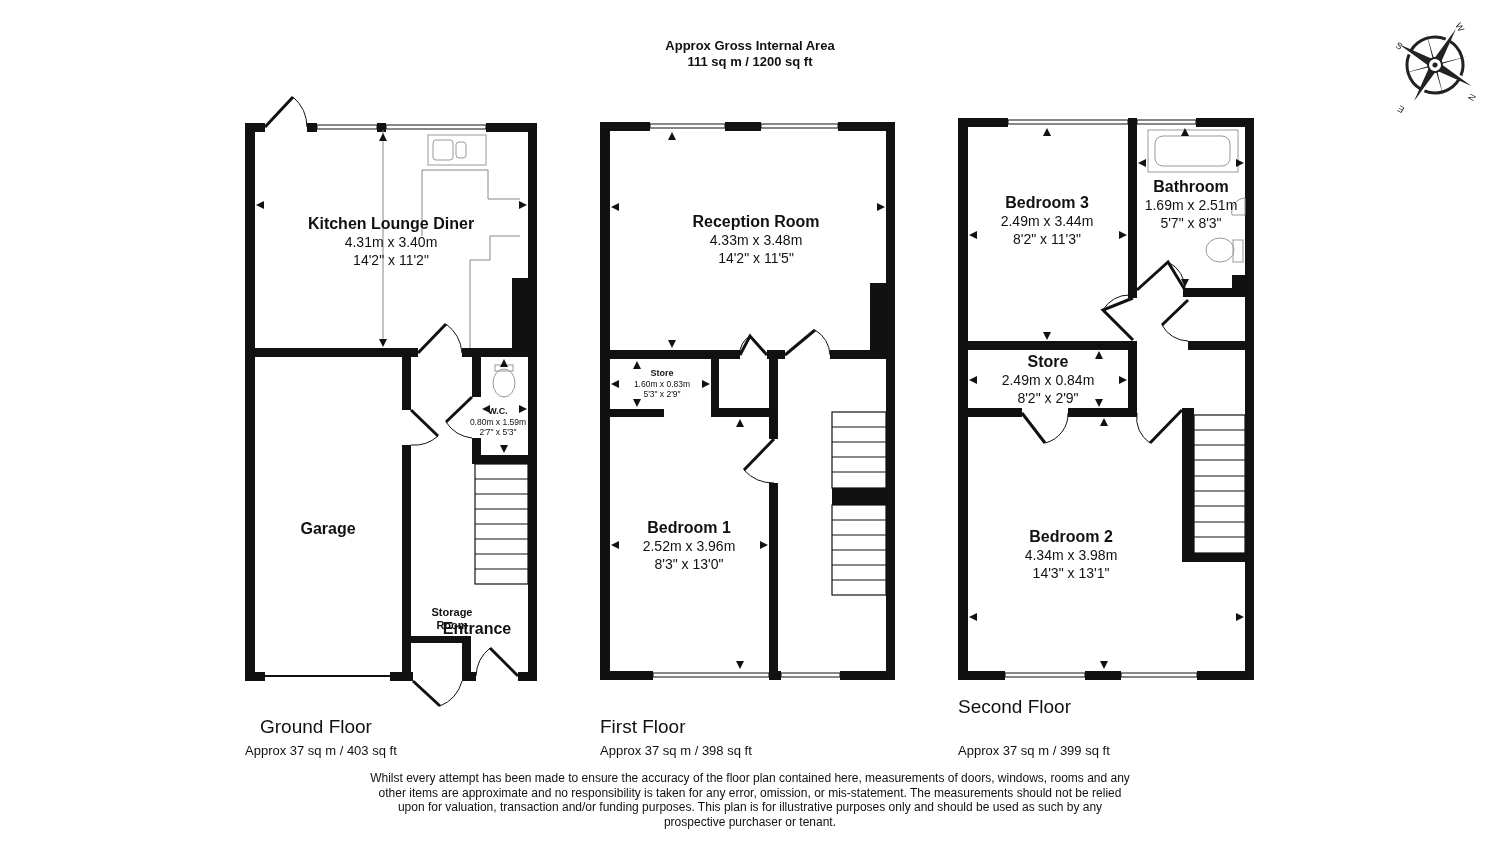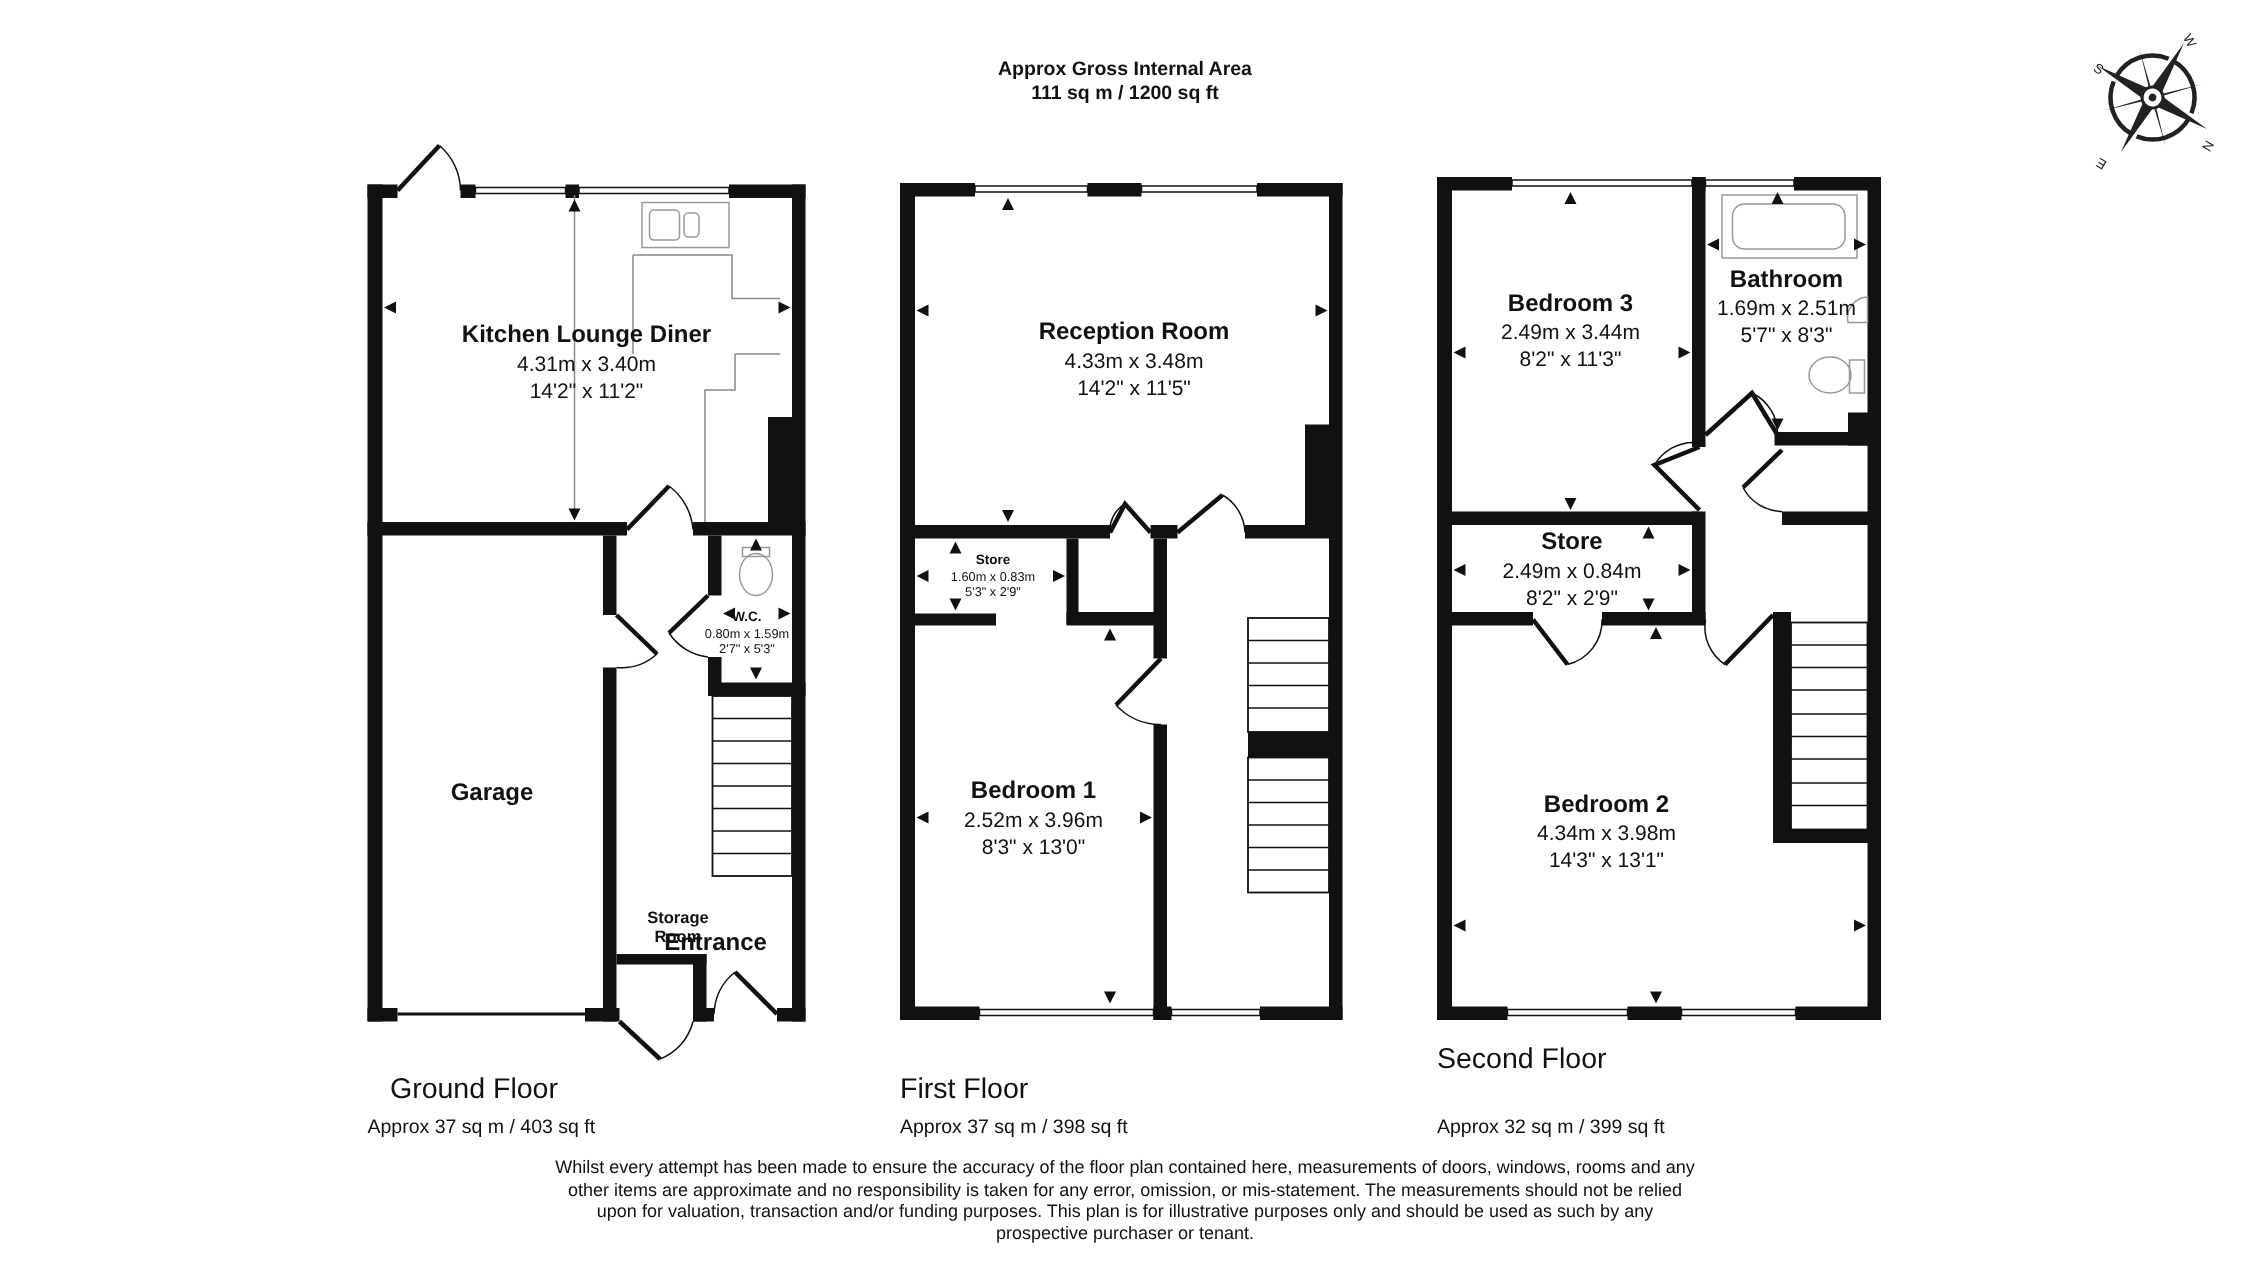--- a/index.html
+++ b/index.html
@@ -323,15 +323,15 @@
   <div class="room-name">Bedroom 2</div>
   <div class="room-dim">4.34m x 3.98m</div>
   <div class="room-dim">14'3" x 13'1"</div>
 </div>
 
 <div class="floor-title" style="left:260px; top:716px;">Ground Floor</div>
 <div class="floor-area" style="left:245px; top:743px;">Approx 37 sq m / 403 sq ft</div>
 <div class="floor-title" style="left:600px; top:716px;">First Floor</div>
 <div class="floor-area" style="left:600px; top:743px;">Approx 37 sq m / 398 sq ft</div>
 <div class="floor-title" style="left:958px; top:696px;text-align:center;">Second Floor</div>
-<div class="floor-area" style="left:958px; top:743px;">Approx 32 sq m / 399 sq ft</div>
+<div class="floor-area" style="left:958px; top:743px;">Approx 37 sq m / 399 sq ft</div>
 
 <div class="abs disclaimer">Whilst every attempt has been made to ensure the accuracy of the floor plan contained here, measurements of doors, windows, rooms and any other items are approximate and no responsibility is taken for any error, omission, or mis-statement. The measurements should not be relied upon for valuation, transaction and/or funding purposes. This plan is for illustrative purposes only and should be used as such by any prospective purchaser or tenant.</div>
 
 </body></html>

